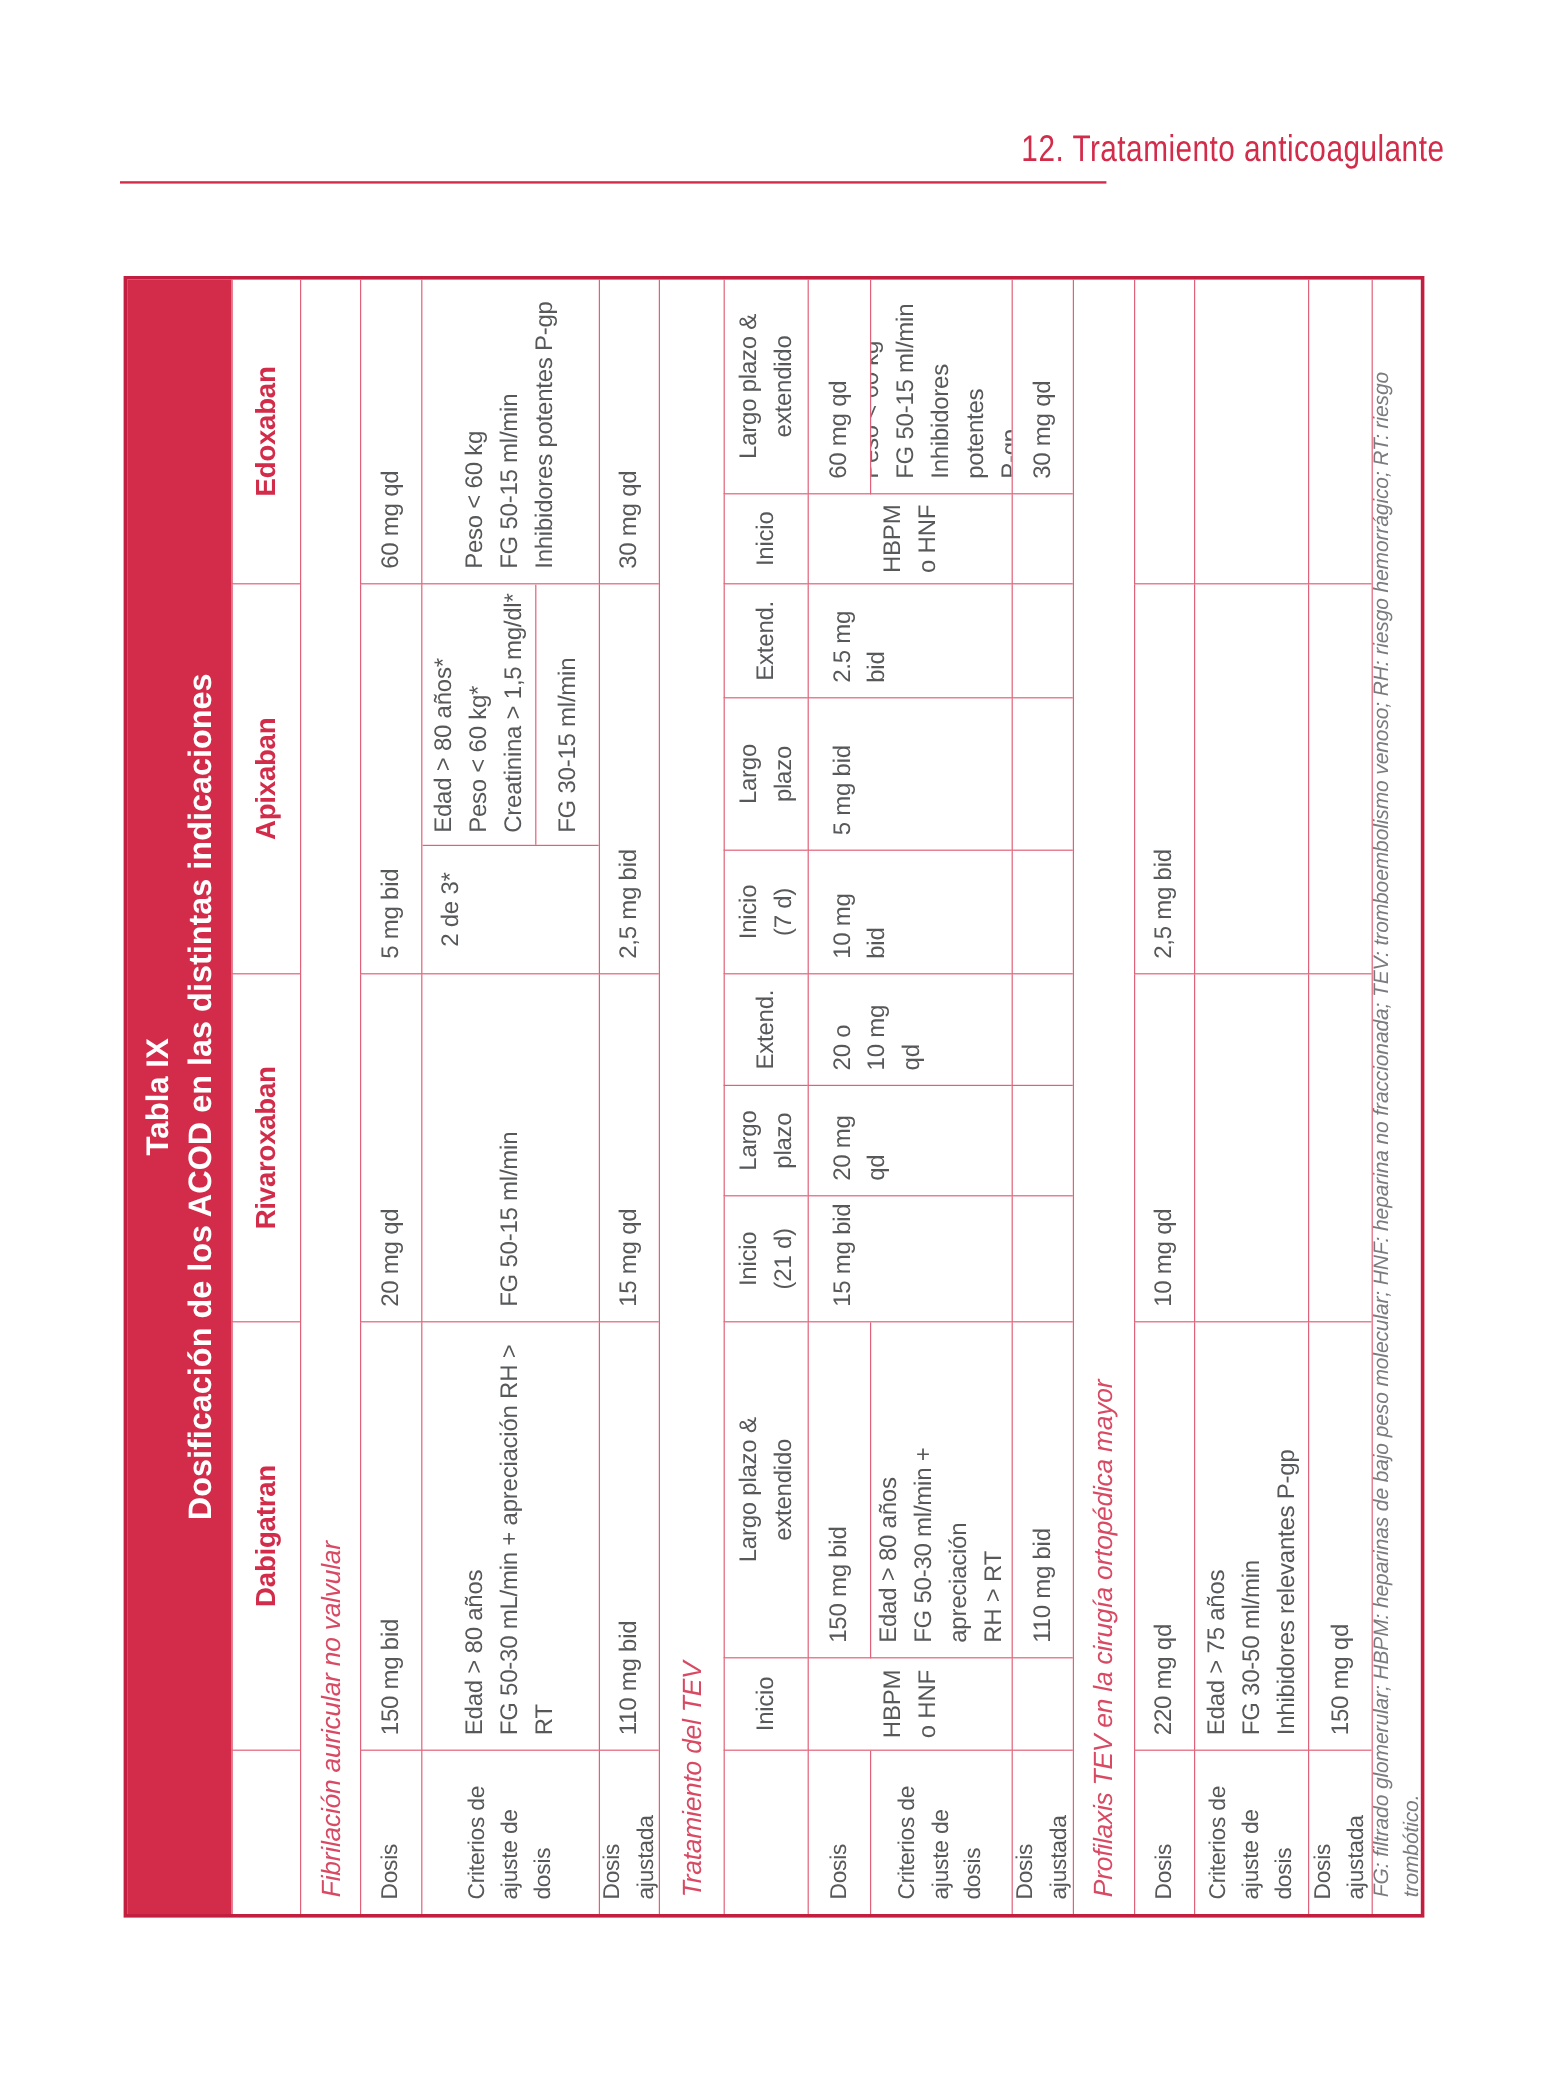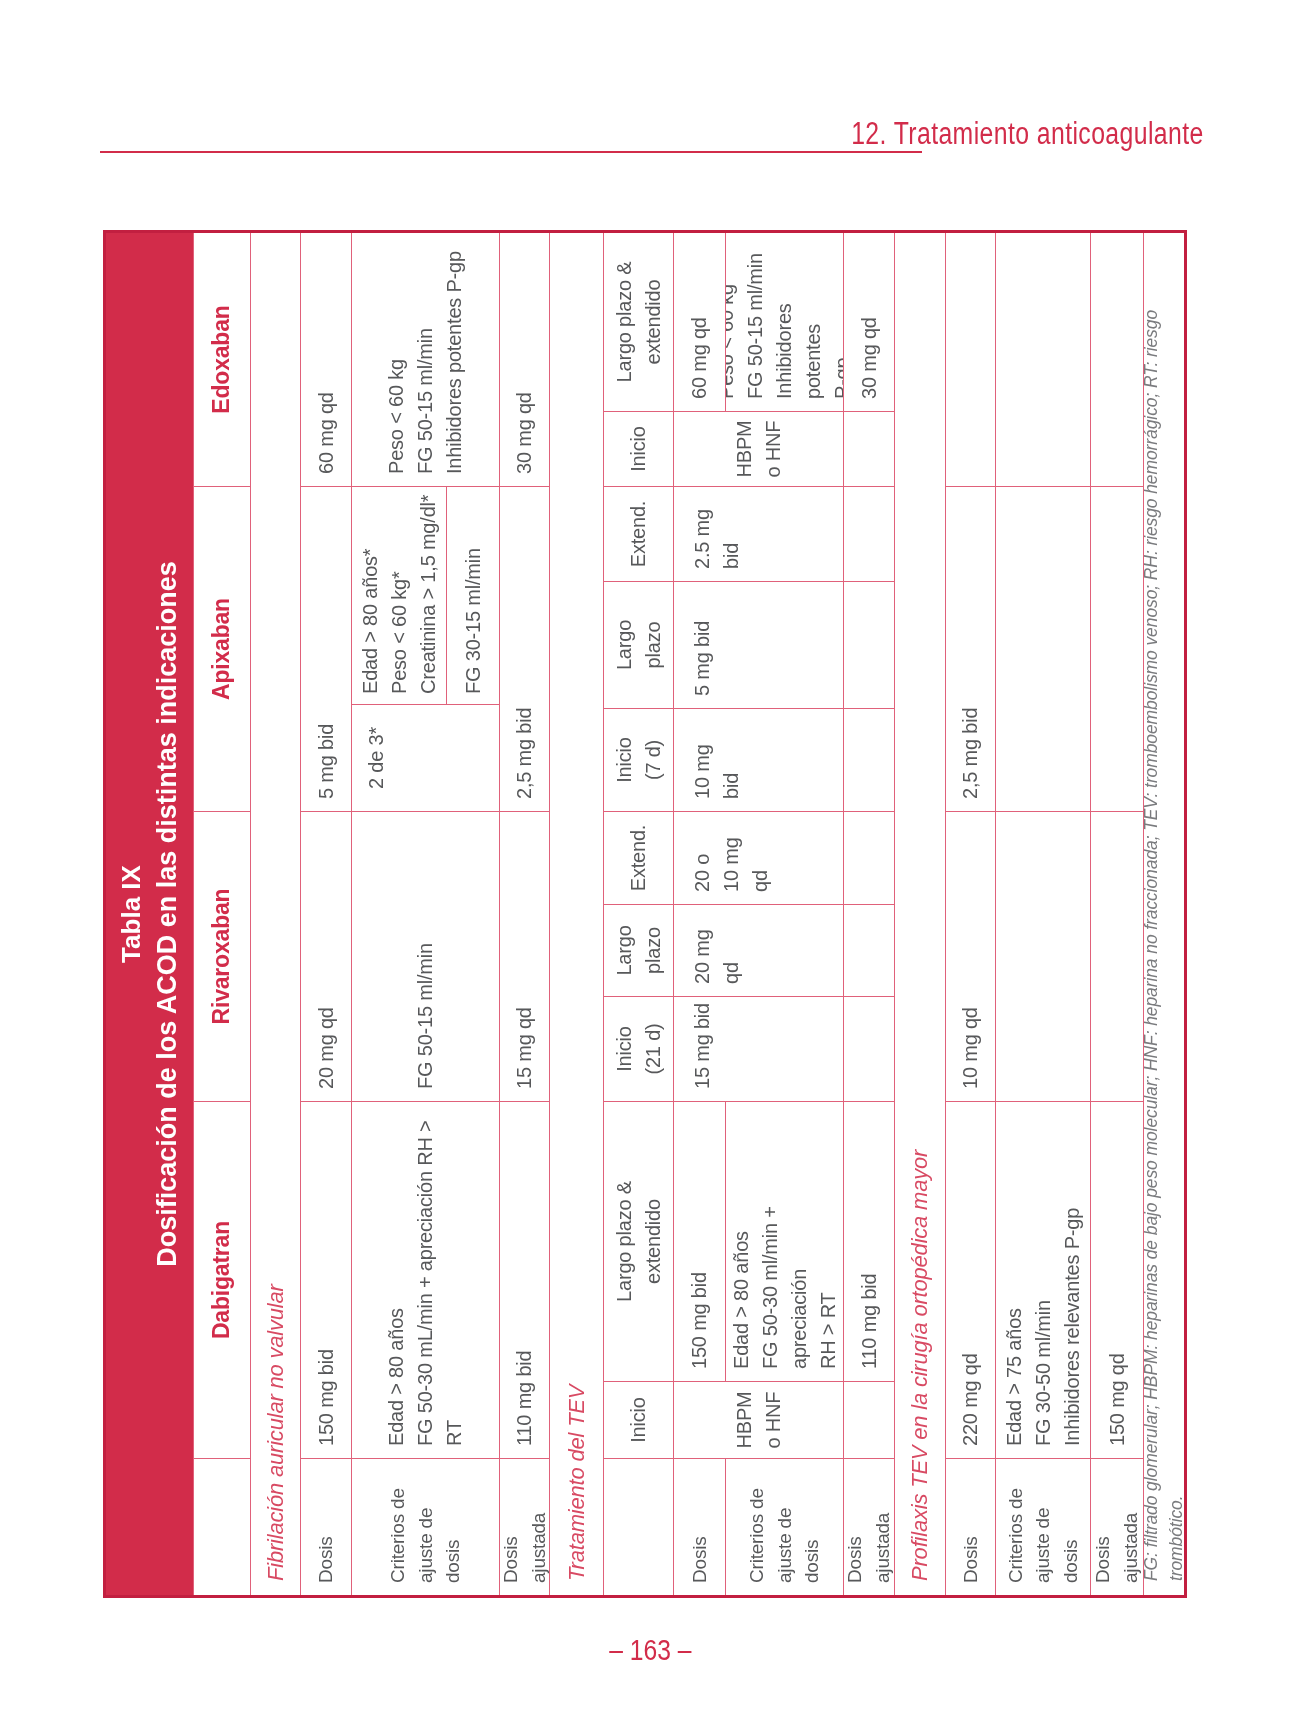--- a/index.html
+++ b/index.html
@@ -5,21 +5,21 @@
   :root{
     --red:#d22c4a; --border:#c21f40; --line:#e0617a;
     --txt:#57585a; --secred:#d84a63; --foot:#7a7b7e;
   }
   *{margin:0;padding:0;box-sizing:border-box;}
   body{background:#888;font-family:"Liberation Sans",sans-serif;}
   .page{position:relative;width:1300px;height:1734px;background:#ffffff;overflow:hidden;margin:0 auto;}
 
   
   .hdr-rule{position:absolute;left:100px;top:151px;width:822px;height:2px;background:var(--red);}
-  .hdr-title{position:absolute;right:96px;top:116px;color:var(--red);font-size:31px;letter-spacing:.5px;white-space:nowrap;}
+  .hdr-title{position:absolute;right:96px;top:106px;color:var(--red);font-size:31px;letter-spacing:.5px;white-space:nowrap;}
   .squeeze{display:inline-block;transform:scaleX(.8);transform-origin:100% 50%;}
   .pagenum{position:absolute;left:0;top:1634px;width:1300px;text-align:center;color:var(--red);font-size:29px;}
   .pagenum .squeeze{transform:scaleX(.85);transform-origin:50% 50%;}
 
   
   .table-wrap{position:absolute;left:103px;top:230px;width:1084px;height:1368px;}
   .landscape{
     width:1368px;height:1084px;
     transform:rotate(-90deg) translateX(-1368px);transform-origin:0 0;
     display:grid;
@@ -194,15 +194,14 @@
       <div class="cell" style="grid-area:15/2/16/4">150 mg qd</div>
       <div class="cell" style="grid-area:15/4/16/7"></div>
       <div class="cell" style="grid-area:15/7/16/10"></div>
       <div class="cell" style="grid-area:15/10/16/12"></div>
 
       <div class="cell c1 foot" style="grid-area:16/1/17/12">FG: filtrado glomerular; HBPM: heparinas de bajo peso molecular; HNF: heparina no fraccionada; TEV: tromboembolismo venoso;  RH: riesgo hemorrágico; RT: riesgo trombótico.</div>
 
     </div>
   </div>
 
-  <div class="pagenum"><span class="squeeze">– 163 –</span></div>
 
 </div>
 
 </body></html>

